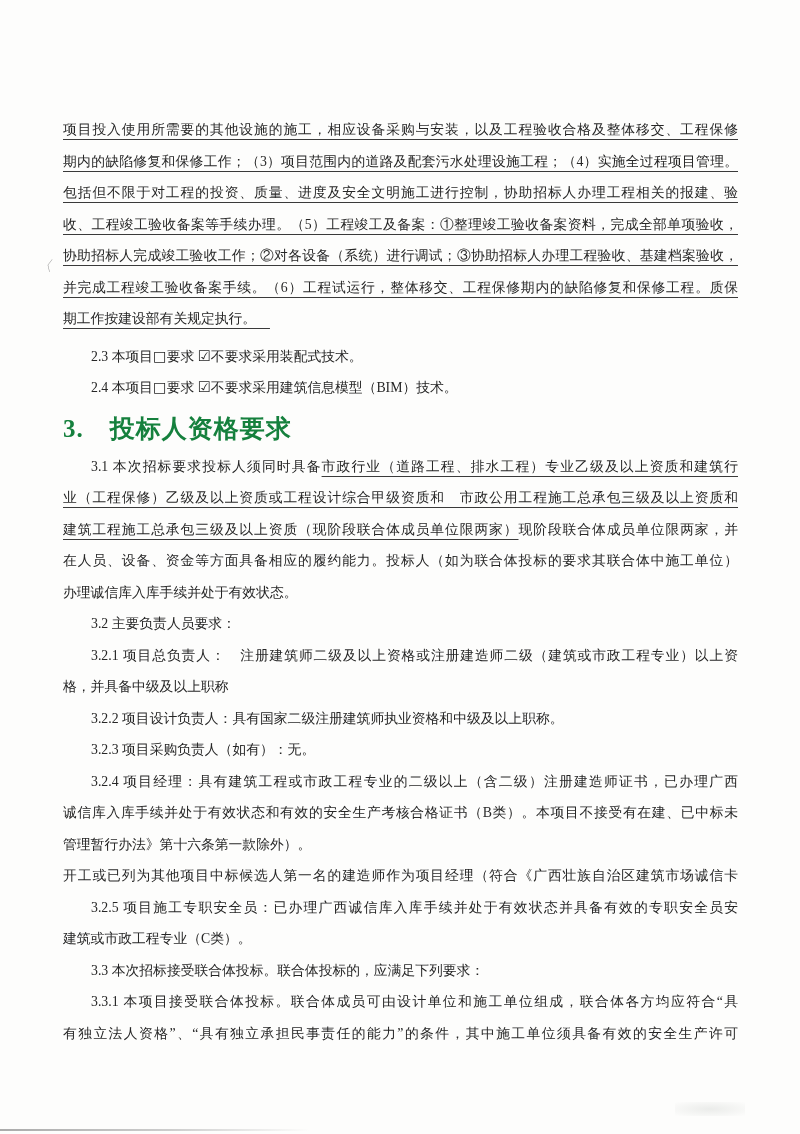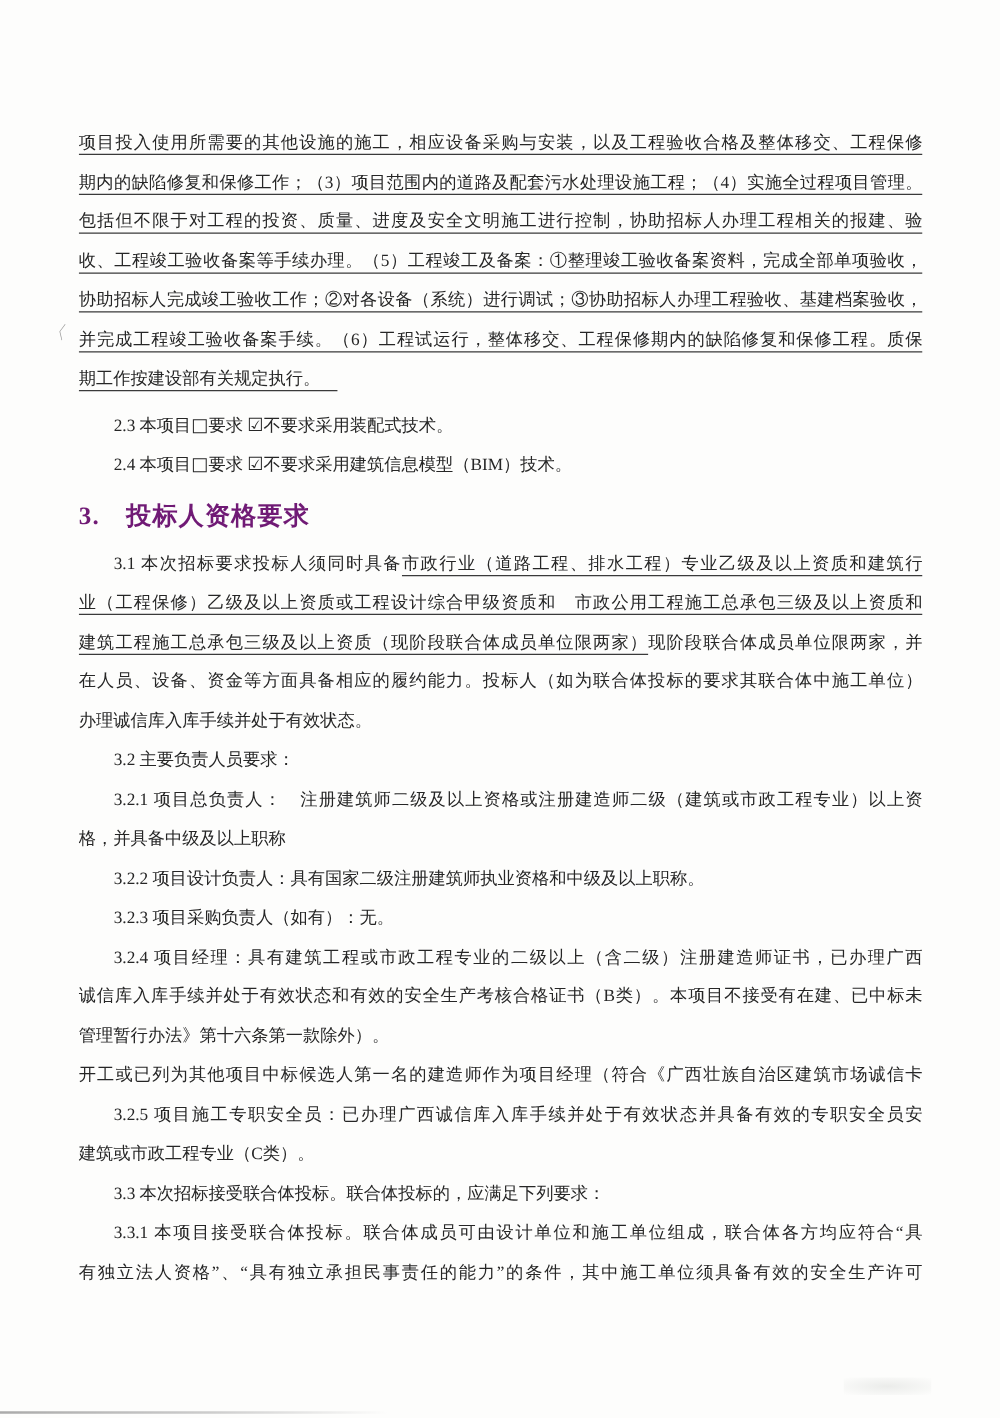--- a/index.html
+++ b/index.html
@@ -15,21 +15,21 @@
     width: 800px;
     height: 1134px;
     background: #fdfdfc;
     overflow: hidden;
     font-family: "Liberation Serif", serif;
     color: #262626;
   }
   .doc-body {
     position: absolute;
     left: 63px;
-    top: 98px;
+    top: 114px;
     width: 675px;
   }
   .line {
     height: 31.5px;
     line-height: 31.5px;
     font-size: 13.8px;
     white-space: nowrap;
     overflow: hidden;
     text-align: justify;
     text-align-last: justify;
@@ -42,27 +42,27 @@
   .line.indent {
     text-indent: 28px;
   }
   .line.gap {
     margin-top: 6px;
     text-align: center;
   }
   .line.heading {
     height: 44px;
     line-height: 44px;
-    font-size: 20px;
+    font-size: 25px;
     font-weight: bold;
     letter-spacing: 1px;
     text-align: left;
     text-align-last: left;
     margin-top: 3px;
-    color: #701a75;
+    color: #15803d;
   }
   .line span.u {
     text-decoration: underline;
     text-decoration-thickness: 1px;
     text-underline-offset: 5px;
     text-decoration-color: #3a3a3a;
   }
   .line span.glyph {
     font-family: "DejaVu Sans", sans-serif;
     font-size: 14.5px;

